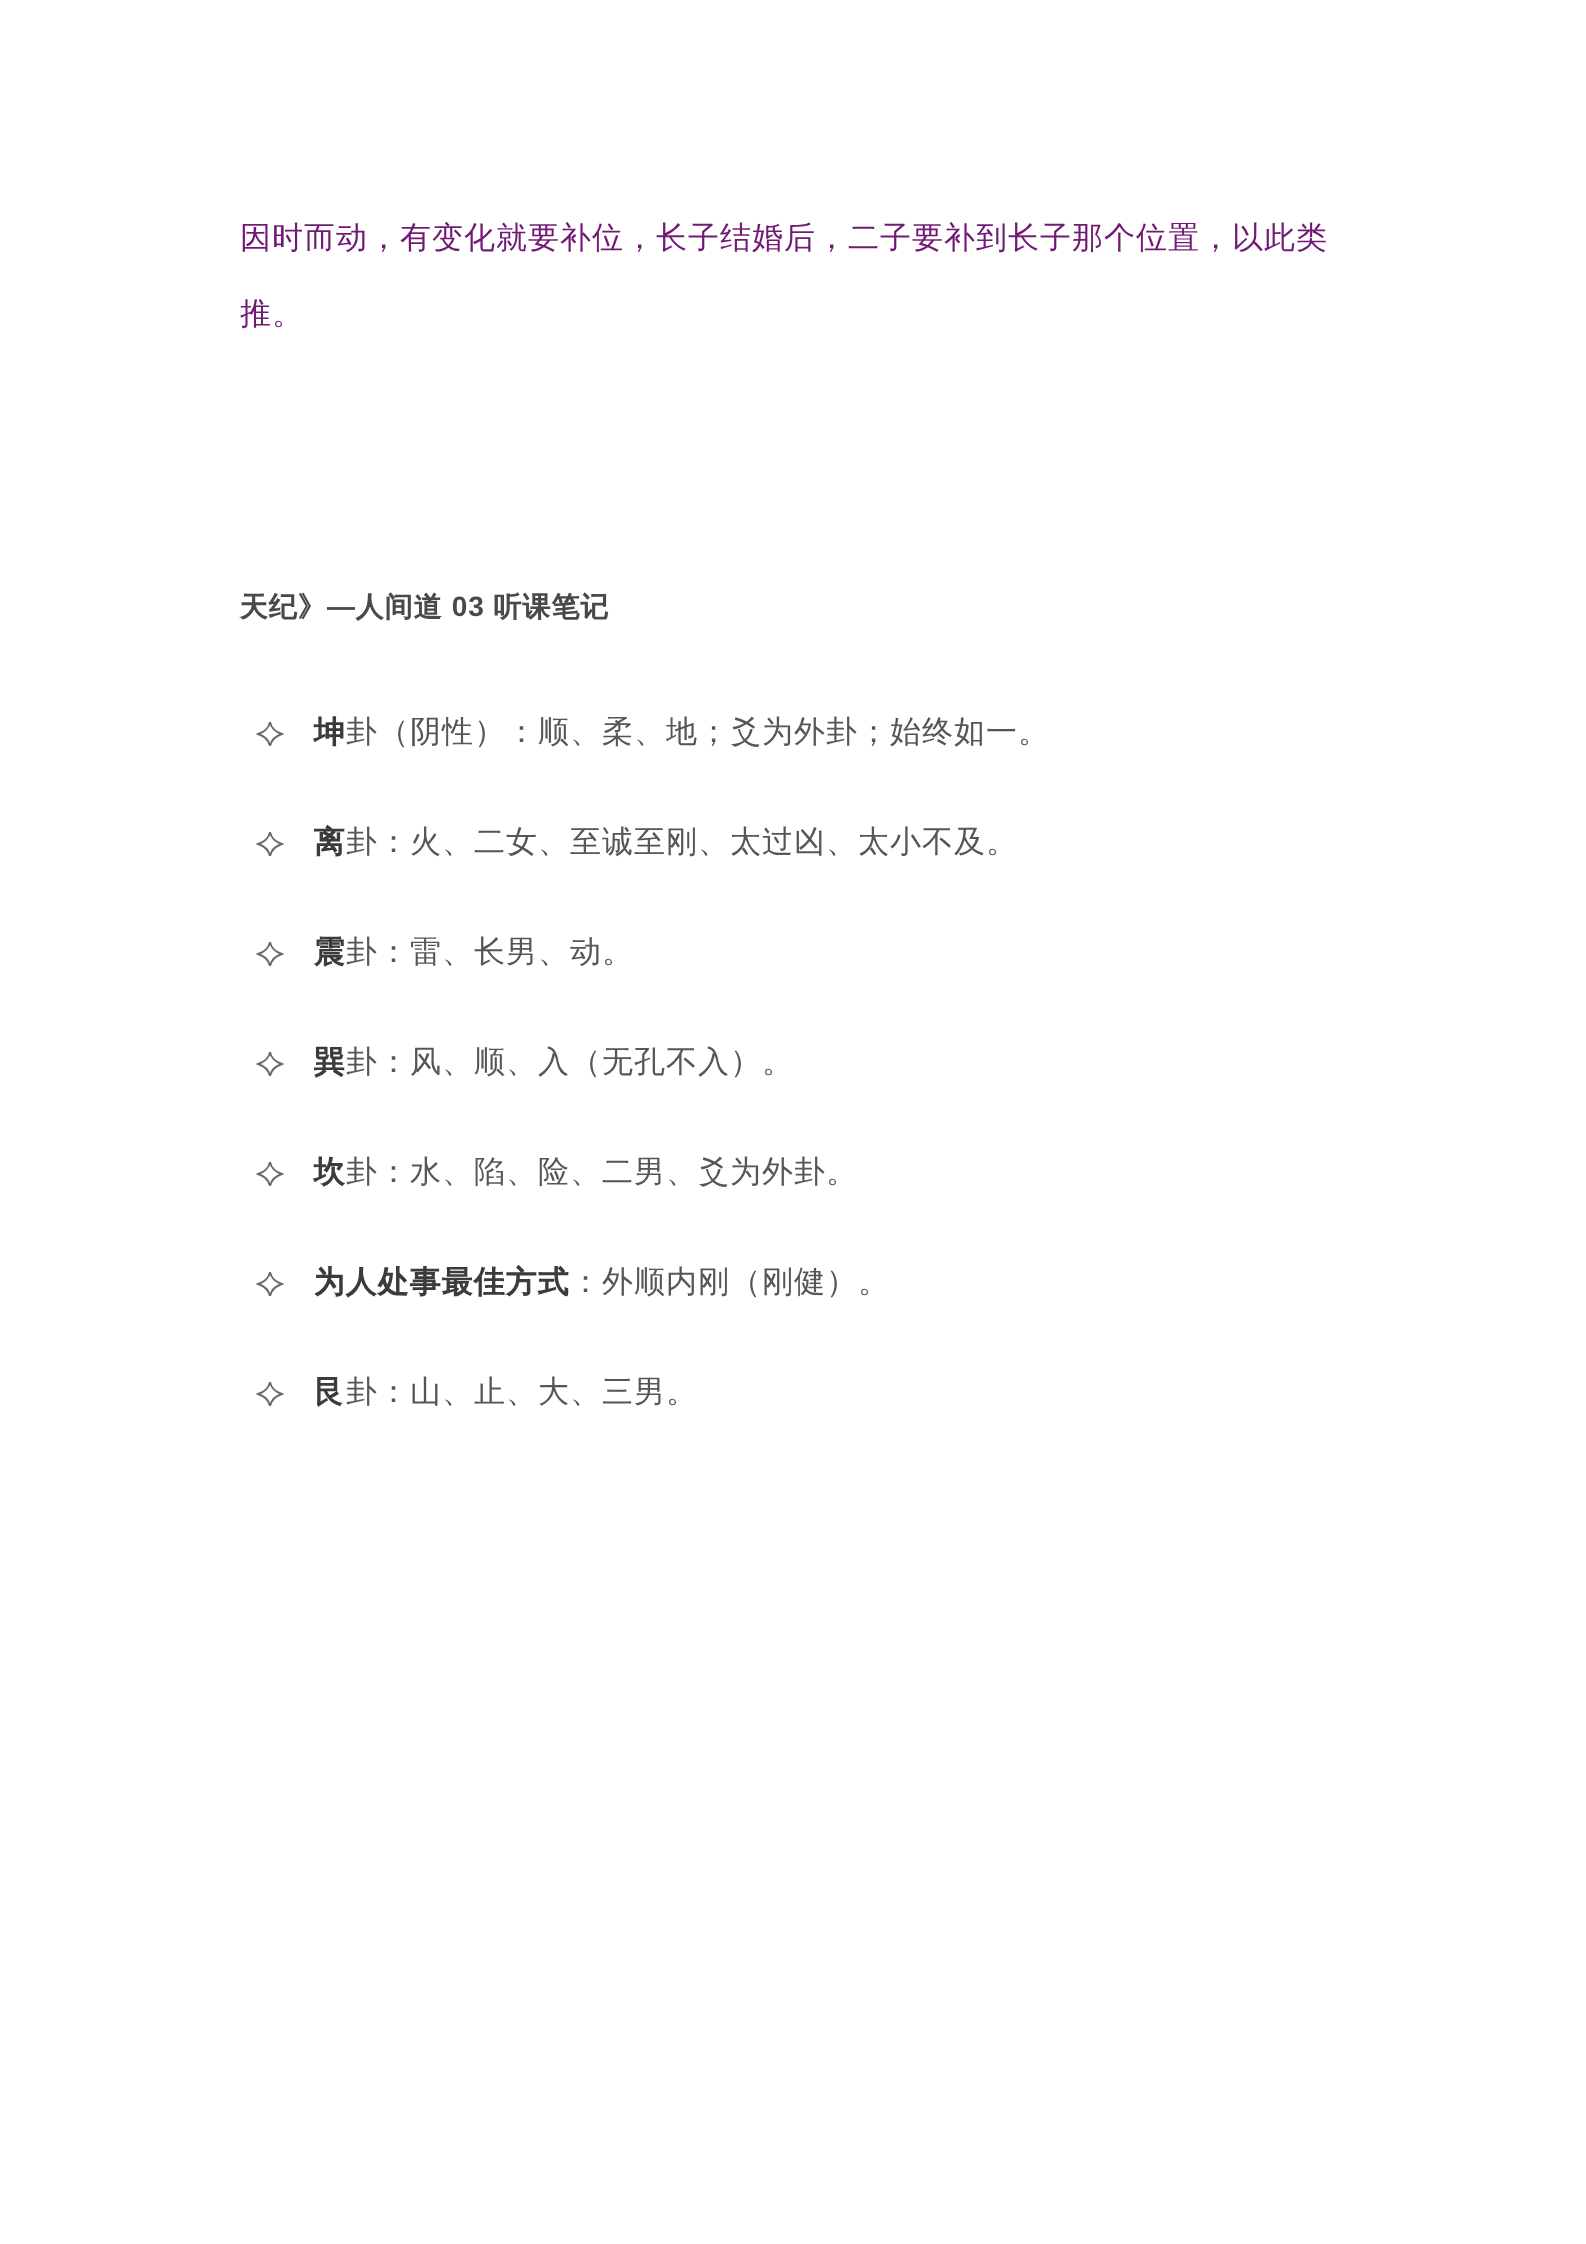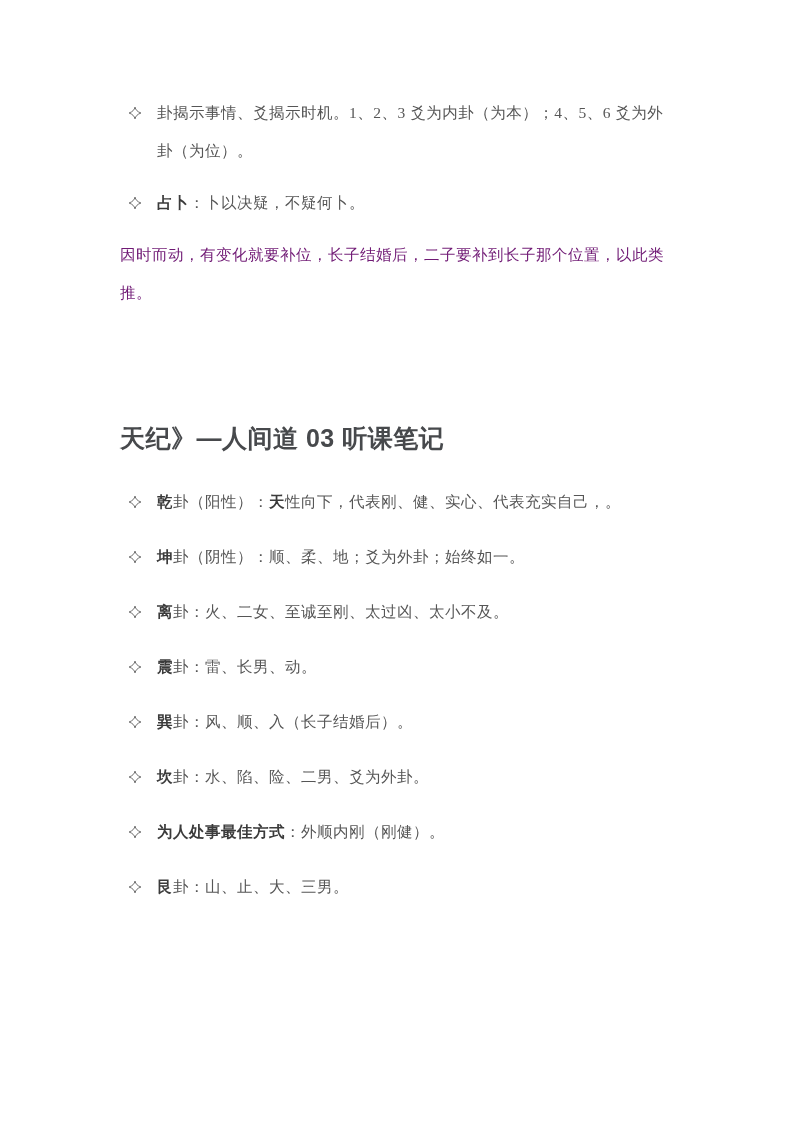--- a/index.html
+++ b/index.html
@@ -40,67 +40,41 @@
   .para {
     font-size: 15.5px;
     line-height: 38px;
     letter-spacing: 0.5px;
     color: #701a75;
     margin-top: 7px;
   }
   .heading {
     margin-top: 111px;
     font-family: "Liberation Sans", "DejaVu Sans", sans-serif;
-    font-size: 25px;
+    font-size: 14px;
     line-height: 30px;
     font-weight: 600;
     letter-spacing: 0.5px;
     color: #47494c;
   }
   .notes-list { margin-top: 30px; }
   .notes-list .bullet-item { margin-bottom: 17px; }
 </style>
 </head>
 <body>
 
 <div class="page">
   <div class="content">
 
-    <ul class="bullet-list top-list">
-        <li class="bullet-item">
-          <span class="bullet-glyph">
-            <svg width="14" height="14" viewBox="0 0 16 16">
-              <path d="M8 1.2 Q8.95 6.05 14.8 8 Q8.95 9.95 8 14.8 Q7.05 9.95 1.2 8 Q7.05 6.05 8 1.2 Z" fill="#ffffff" stroke="#6a6a6a" stroke-width="1.1" stroke-linejoin="miter"></path>
-            </svg>
-          </span>
-          <span class="bullet-text"><span>卦揭示事情、爻揭示时机。1、2、3 爻为内卦（为本）；4、5、6 爻为外卦（为位）。</span></span>
-        </li>
-        <li class="bullet-item">
-          <span class="bullet-glyph">
-            <svg width="14" height="14" viewBox="0 0 16 16">
-              <path d="M8 1.2 Q8.95 6.05 14.8 8 Q8.95 9.95 8 14.8 Q7.05 9.95 1.2 8 Q7.05 6.05 8 1.2 Z" fill="#ffffff" stroke="#6a6a6a" stroke-width="1.1" stroke-linejoin="miter"></path>
-            </svg>
-          </span>
-          <span class="bullet-text"><b>占卜</b><span>：卜以决疑，不疑何卜。</span></span>
-        </li>
-      </ul>
 
     <p class="para">因时而动，有变化就要补位，长子结婚后，二子要补到长子那个位置，以此类推。</p>
 
     <h1 class="heading">天纪》—人间道 03 听课笔记</h1>
 
     <ul class="bullet-list notes-list">
-        <li class="bullet-item">
-          <span class="bullet-glyph">
-            <svg width="14" height="14" viewBox="0 0 16 16">
-              <path d="M8 1.2 Q8.95 6.05 14.8 8 Q8.95 9.95 8 14.8 Q7.05 9.95 1.2 8 Q7.05 6.05 8 1.2 Z" fill="#ffffff" stroke="#6a6a6a" stroke-width="1.1" stroke-linejoin="miter"></path>
-            </svg>
-          </span>
-          <span class="bullet-text"><b>乾</b><span>卦（阳性）：</span><b>天</b><span>性向下，代表刚、健、实心、代表充实自己，。</span></span>
-        </li>
         <li class="bullet-item">
           <span class="bullet-glyph">
             <svg width="14" height="14" viewBox="0 0 16 16">
               <path d="M8 1.2 Q8.95 6.05 14.8 8 Q8.95 9.95 8 14.8 Q7.05 9.95 1.2 8 Q7.05 6.05 8 1.2 Z" fill="#ffffff" stroke="#6a6a6a" stroke-width="1.1" stroke-linejoin="miter"></path>
             </svg>
           </span>
           <span class="bullet-text"><b>坤</b><span>卦（阴性）：顺、柔、地；爻为外卦；始终如一。</span></span>
         </li>
         <li class="bullet-item">
           <span class="bullet-glyph">
@@ -117,21 +91,21 @@
             </svg>
           </span>
           <span class="bullet-text"><b>震</b><span>卦：雷、长男、动。</span></span>
         </li>
         <li class="bullet-item">
           <span class="bullet-glyph">
             <svg width="14" height="14" viewBox="0 0 16 16">
               <path d="M8 1.2 Q8.95 6.05 14.8 8 Q8.95 9.95 8 14.8 Q7.05 9.95 1.2 8 Q7.05 6.05 8 1.2 Z" fill="#ffffff" stroke="#6a6a6a" stroke-width="1.1" stroke-linejoin="miter"></path>
             </svg>
           </span>
-          <span class="bullet-text"><b>巽</b><span>卦：风、顺、入（长子结婚后）。</span></span>
+          <span class="bullet-text"><b>巽</b><span>卦：风、顺、入（无孔不入）。</span></span>
         </li>
         <li class="bullet-item">
           <span class="bullet-glyph">
             <svg width="14" height="14" viewBox="0 0 16 16">
               <path d="M8 1.2 Q8.95 6.05 14.8 8 Q8.95 9.95 8 14.8 Q7.05 9.95 1.2 8 Q7.05 6.05 8 1.2 Z" fill="#ffffff" stroke="#6a6a6a" stroke-width="1.1" stroke-linejoin="miter"></path>
             </svg>
           </span>
           <span class="bullet-text"><b>坎</b><span>卦：水、陷、险、二男、爻为外卦。</span></span>
         </li>
         <li class="bullet-item">

